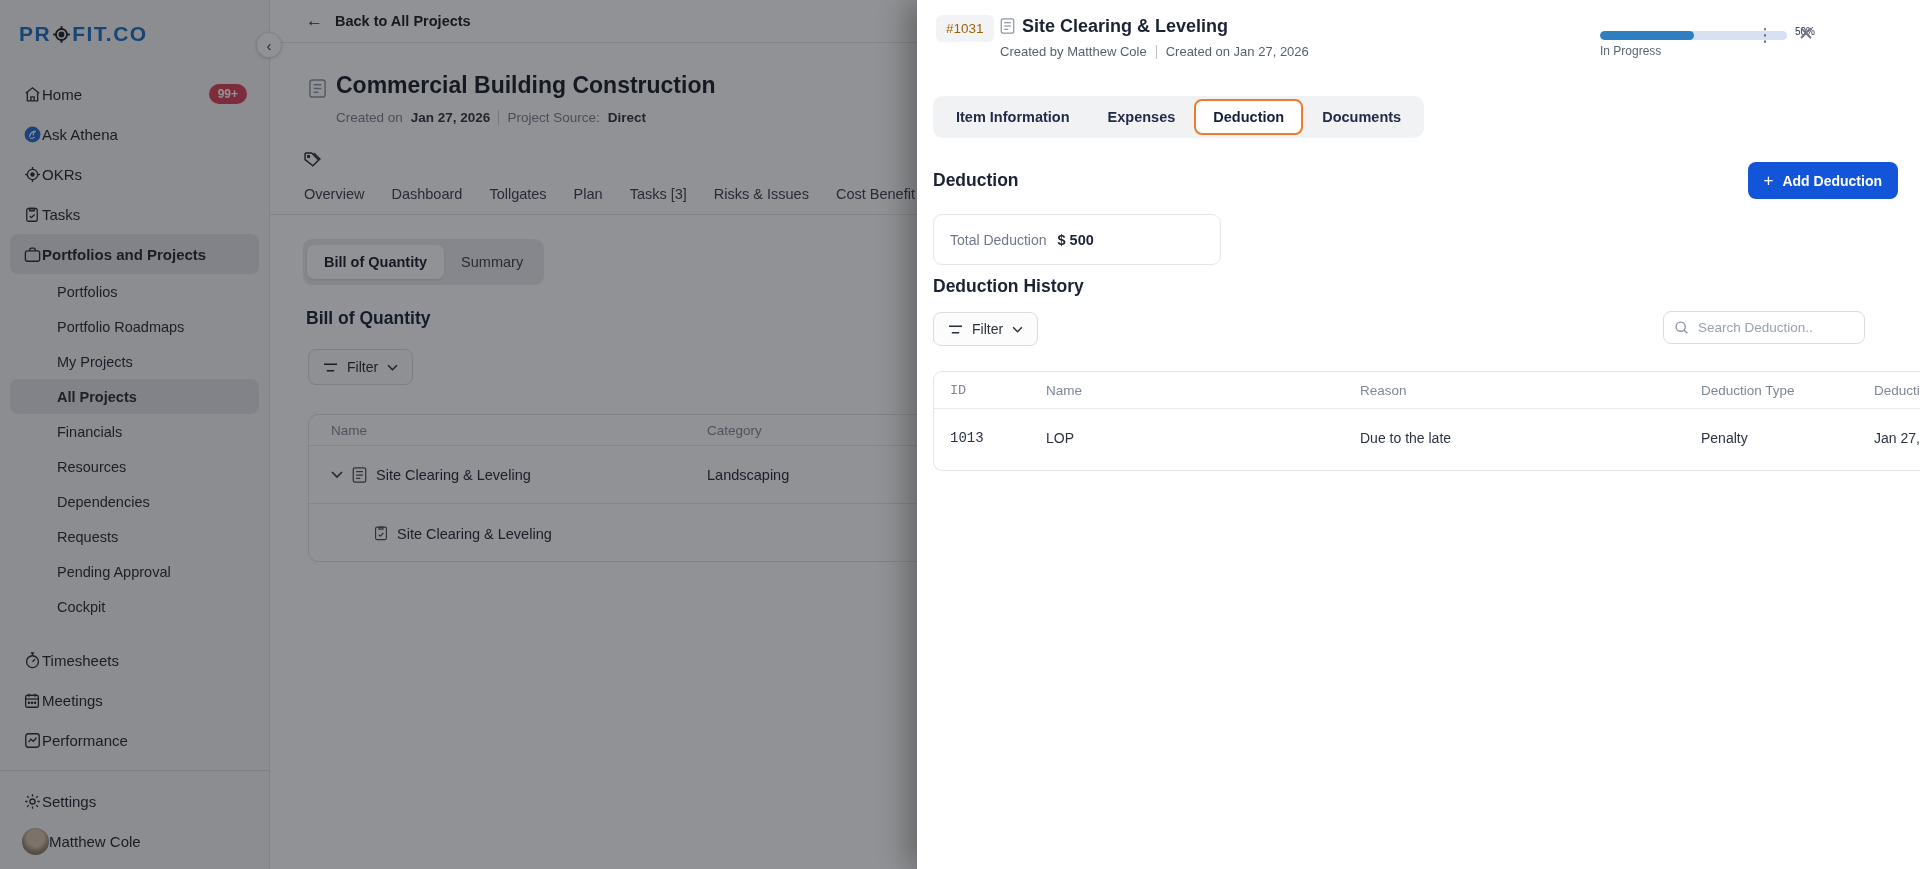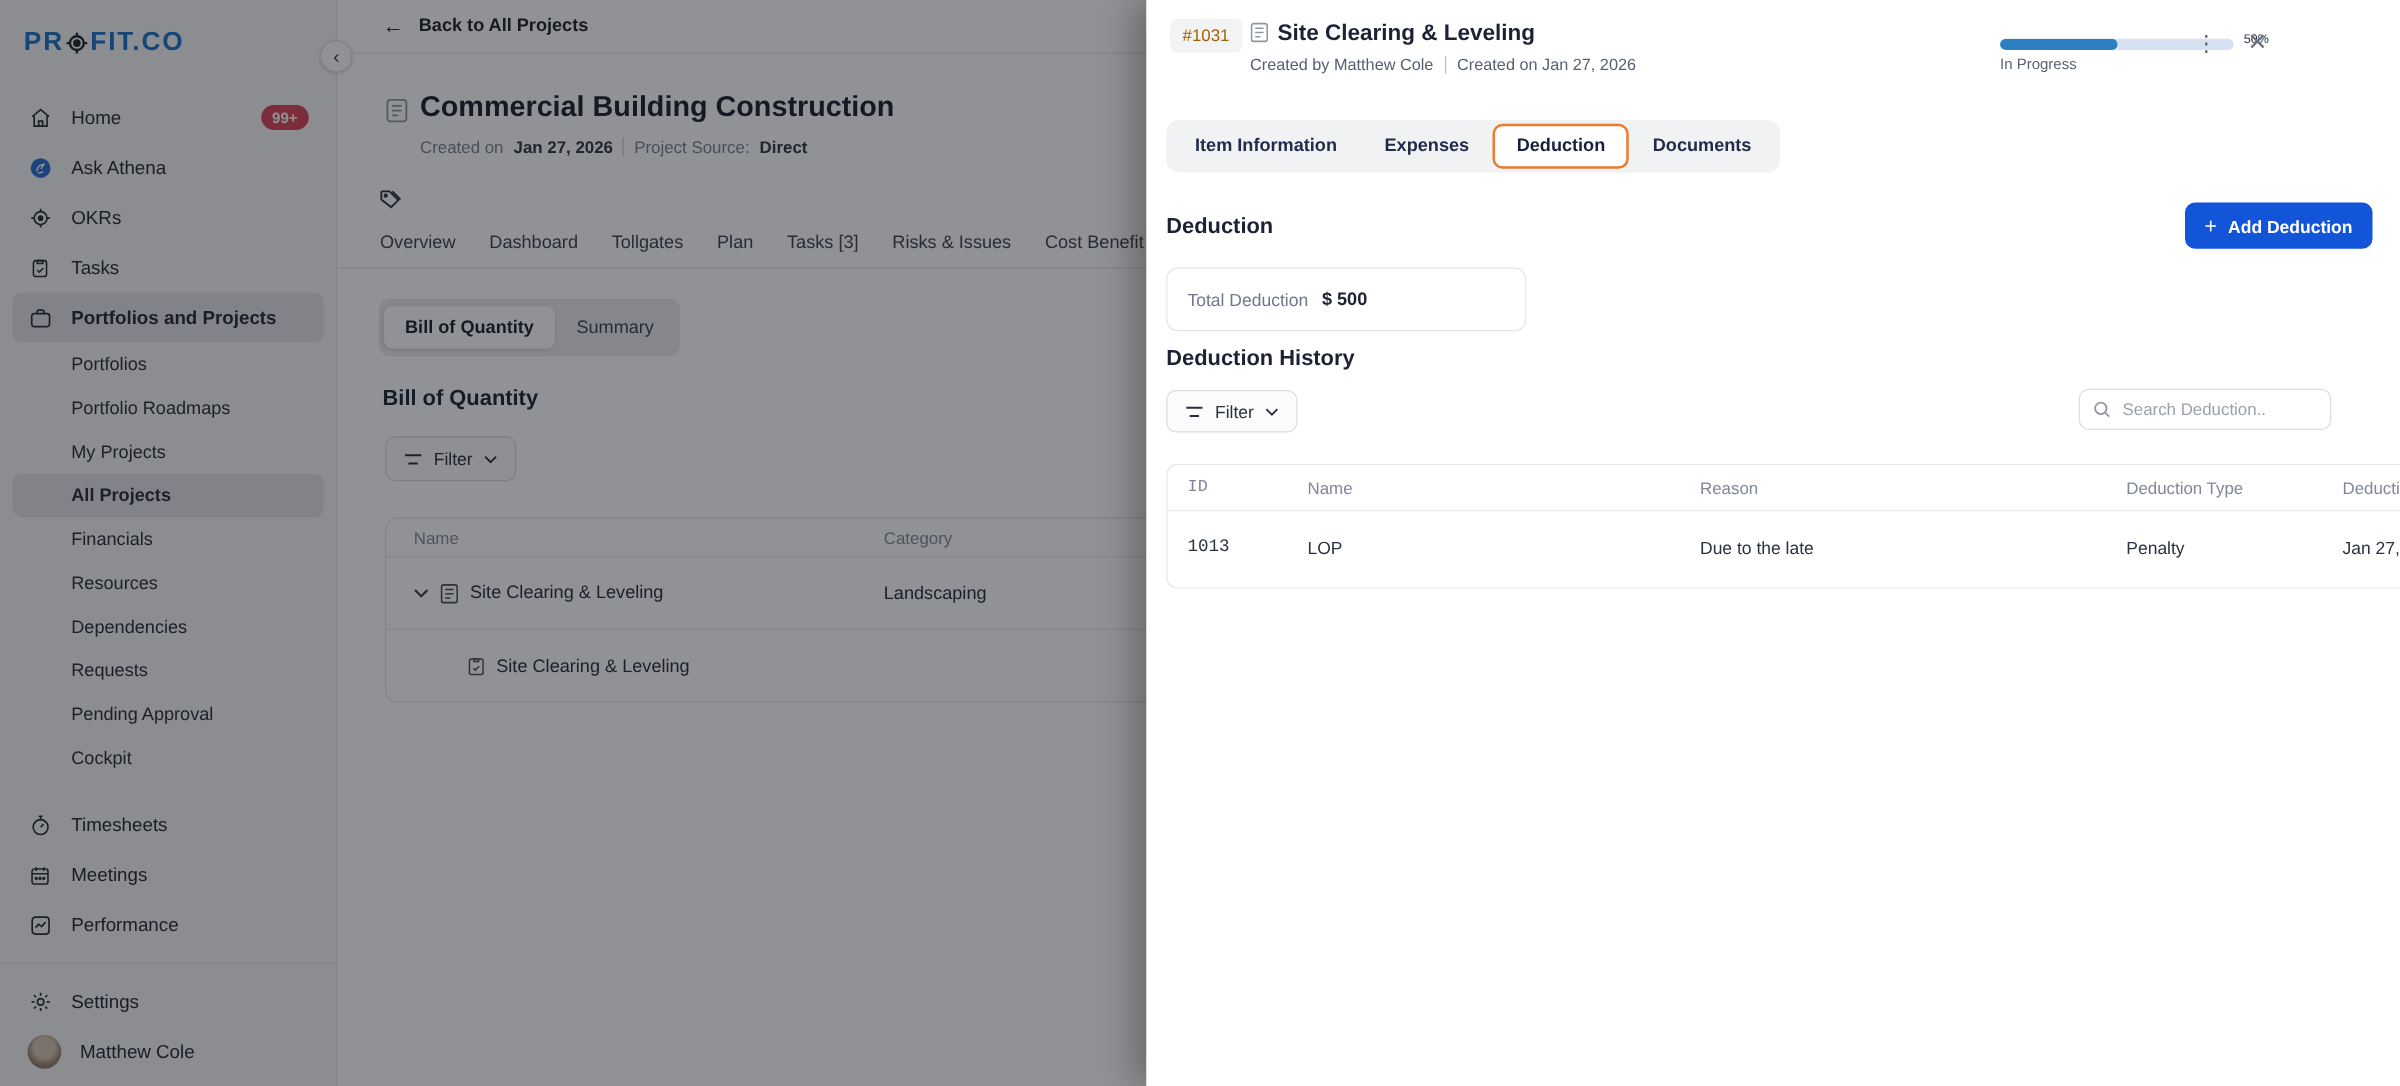--- a/index.html
+++ b/index.html
@@ -6,21 +6,21 @@
   html,body { width:1920px; height:869px; overflow:hidden; font-family:"Liberation Sans",sans-serif; background:#fff; }
   .stage { position:relative; width:1920px; height:869px; overflow:hidden; }
 
   
   .sidebar { position:absolute; left:0; top:0; width:270px; height:869px; background:#f5f6f7; border-right:1px solid #e3e5e8; z-index:1; }
   .logo-row { display:flex; align-items:center; padding:22px 0 0 19px; }
   .logo-text { font-size:21px; font-weight:800; color:#1f74c8; letter-spacing:1.5px; display:flex; align-items:center; }
   .logo-text .crosshair { margin:0 1px; display:inline-flex; }
   .collapse-btn { position:absolute; left:256px; top:32px; width:26px; height:26px; border-radius:50%; background:#fff; border:1px solid #e0e2e6; box-shadow:0 1px 3px rgba(0,0,0,.15); display:flex; align-items:center; justify-content:center; font-size:15px; color:#3a4049; z-index:2; }
   .nav { padding-top:28px; }
-  .nav-item { height:40px; margin:0 10px; padding:0 12px; display:flex; align-items:center; gap:15px; border-radius:8px; font-size:15px; color:#272c35; cursor:pointer; }
+  .nav-item { height:40px; margin:0 10px; padding:0 12px; display:flex; align-items:center; border-radius:8px; font-size:15px; color:#272c35; cursor:pointer; }
   .nav-item .nico { width:20px; height:20px; flex:0 0 20px; display:flex; align-items:center; justify-content:center; color:#2b3038; }
   .nav-item.sel { background:#e2e4e8; font-weight:700; }
   .count-badge { margin-left:auto; background:#d9465c; color:#fff; font-size:12px; font-weight:700; padding:3px 9px; border-radius:11px; }
   .sub-item { height:35px; margin:0 10px; padding:0 12px 0 47px; display:flex; align-items:center; border-radius:8px; font-size:14.5px; color:#2c313b; cursor:pointer; }
   .sub-item.sel { background:#e2e4e8; font-weight:700; }
   .nav-gap { height:16px; }
   .sb-divider { height:1px; background:#dddfe3; margin:10px 0; }
   .avatar { width:27px; height:27px; border-radius:50%; background:radial-gradient(circle at 50% 38%, #d8c6b2 0 38%, #a08b76 62%, #6e6057 100%); flex:0 0 27px; }
   .user-label { font-size:15px; color:#272c35; }
 

